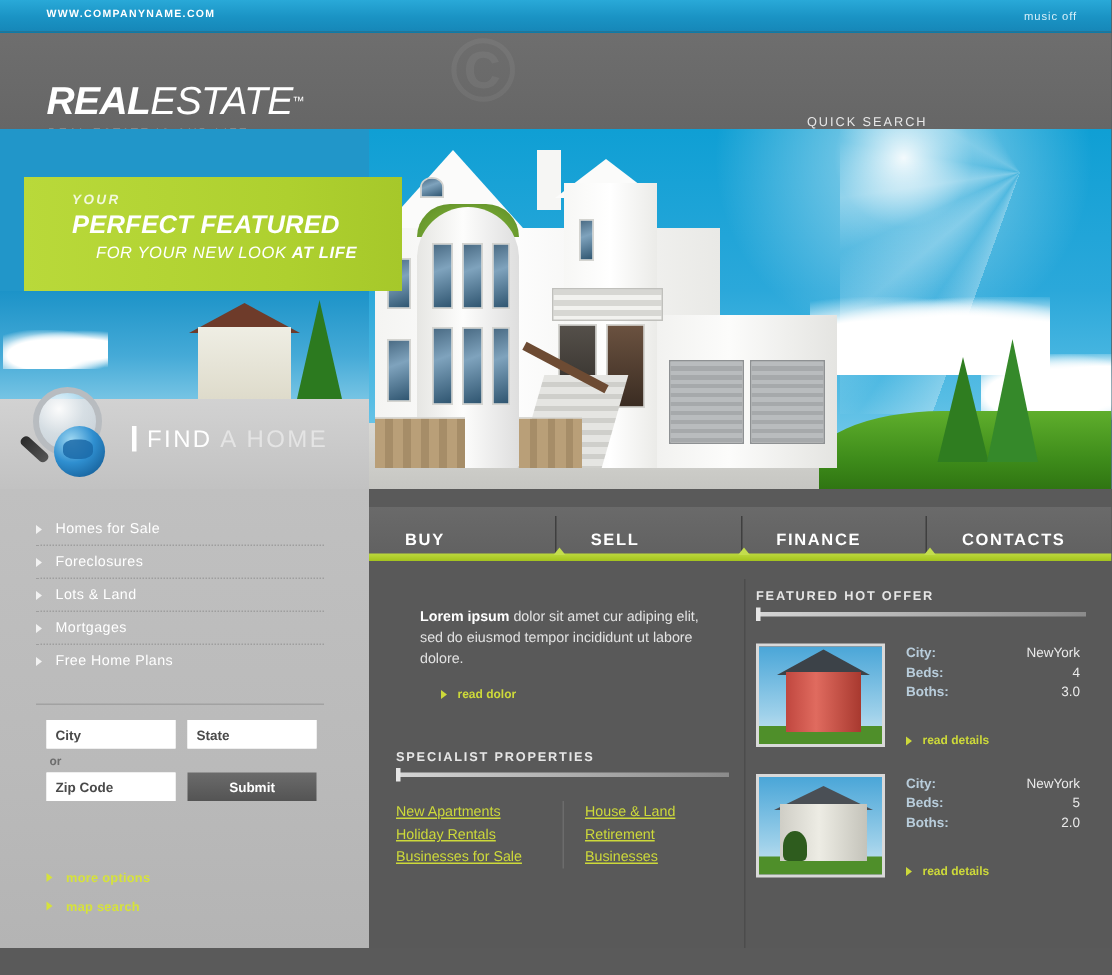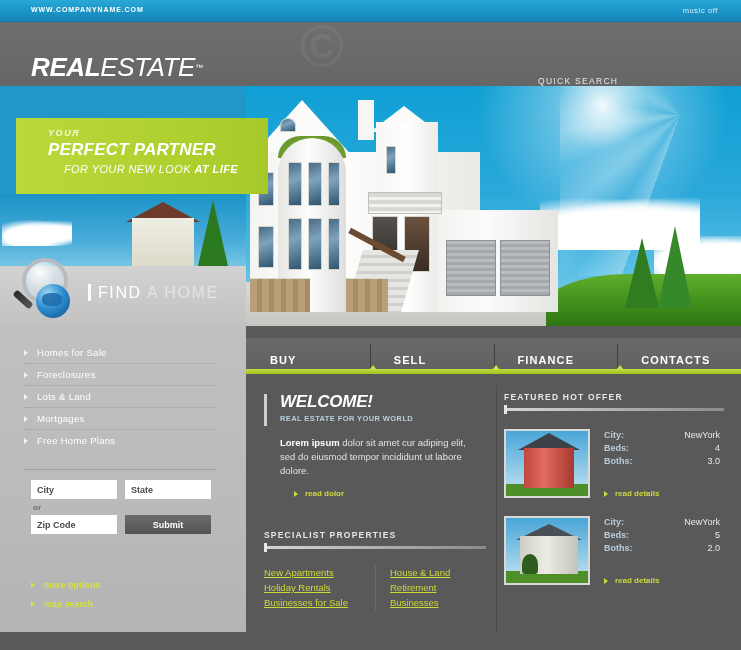--- a/index.html
+++ b/index.html
@@ -465,21 +465,21 @@
       <div class="stairs"></div>
       <div class="rail"></div>
       <div class="stone" style="left:0; width:60px;"></div>
       <div class="stone" style="left:96px; width:42px;"></div>
     </div>
 
   </div>
 
   <div class="promo">
     <div class="p1">YOUR</div>
-    <div class="p2">PERFECT PARTNER</div>
+    <div class="p2">PERFECT FEATURED</div>
     <div class="p3"><span>FOR YOUR NEW LOOK </span><b>AT LIFE</b></div>
   </div>
 
   <div class="leftphoto">
     <div class="lpcloud"></div>
     <div class="lroof"></div>
     <div class="lhouse"></div>
     <div class="ltree"></div>
   </div>
 
@@ -538,25 +538,20 @@
   </div>
   <div class="greenbar"></div>
   <div class="ntick" style="left:369px;"></div>
   <div class="ntick" style="left:492px;"></div>
   <div class="ntick" style="left:616px;"></div>
 
   <div class="content">
     <div class="vdiv"></div>
 
     <div class="colL">
-      <div class="welcome">
-        <div class="tick"></div>
-        <h2>WELCOME!</h2>
-        <div class="sub">REAL ESTATE FOR YOUR WORLD</div>
-      </div>
       <p class="lorem"><b>Lorem ipsum</b><span> dolor sit amet cur adiping elit, sed do eiusmod tempor incididunt ut labore dolore.</span></p>
       <div class="readlink"><span class="arw"></span><span>read dolor</span></div>
 
       <div class="spec">
         <div class="secthead">SPECIALIST PROPERTIES</div>
         <div class="sectrule"></div>
         <div class="speccols">
           <div class="c">
             <a>New Apartments</a>
             <a>Holiday Rentals</a>

